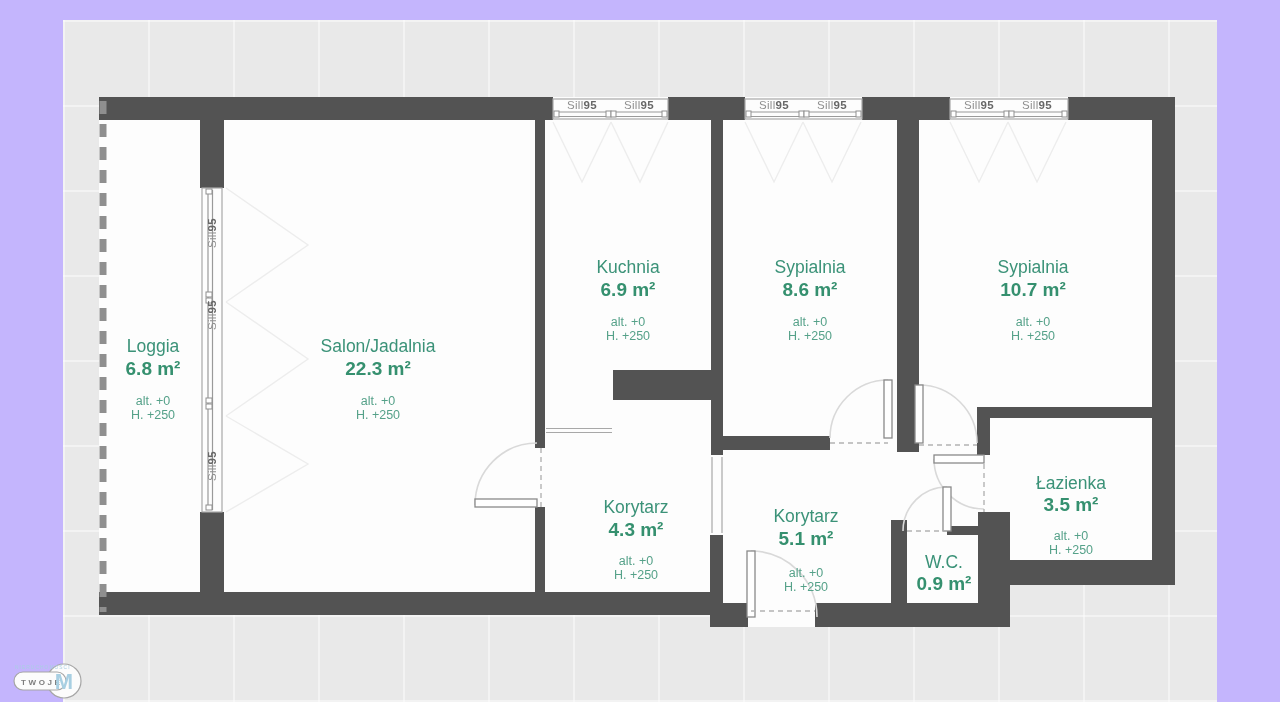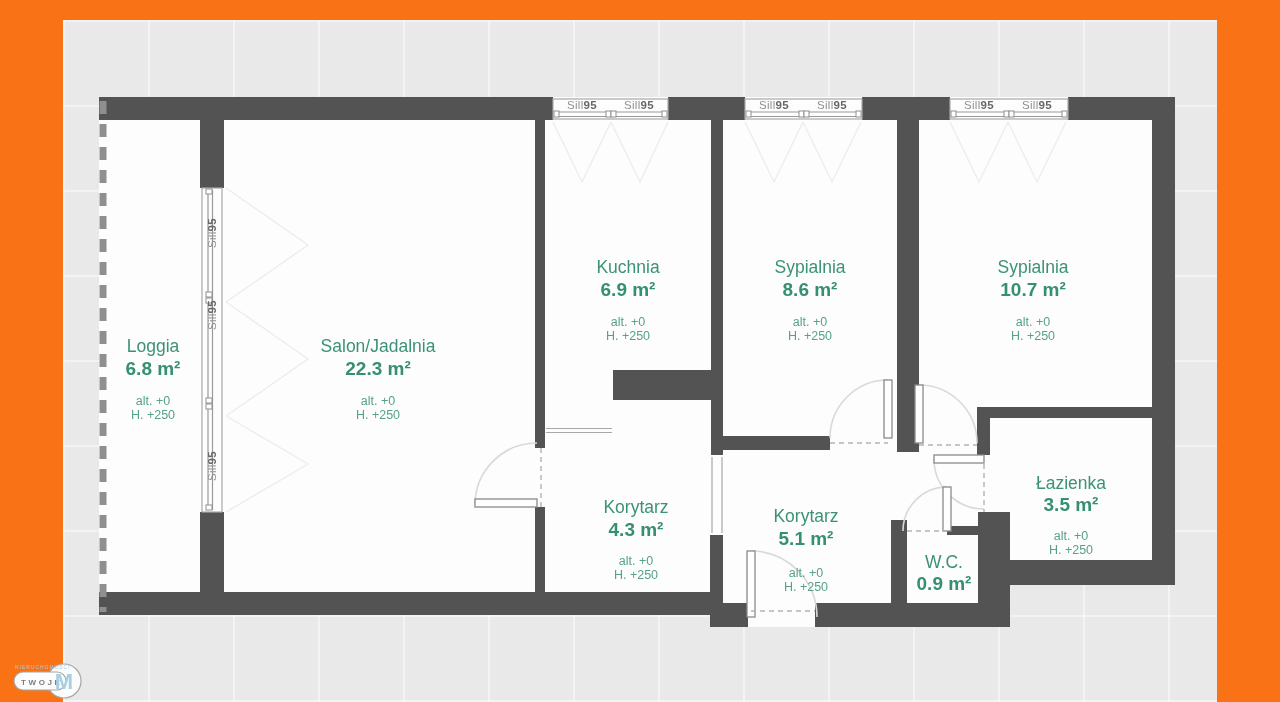--- a/index.html
+++ b/index.html
@@ -1,17 +1,17 @@
 <!DOCTYPE html>
 <html><head>
 <meta charset="utf-8">
 <style>
   html,body{margin:0;padding:0;background:#ffffff;width:1280px;height:702px;overflow:hidden;
     font-family:"Liberation Sans","DejaVu Sans",sans-serif;}
-  .stage{position:relative;width:1280px;height:702px;background:#f97316;}
+  .stage{position:relative;width:1280px;height:702px;background:#c4b5fd;}
   .canvas{position:absolute;left:63px;top:20px;width:1154px;height:682px;background:#e9e9e9;
     background-image:linear-gradient(rgba(255,255,255,.45) 2px,transparent 2px),
                      linear-gradient(90deg,rgba(255,255,255,.45) 2px,transparent 2px);
     background-size:85px 85px;}
   svg{position:absolute;left:0;top:0;}
   .wall{fill:#535353;stroke:none;}
   .floor{fill:#fdfdfd;}
   .arc{fill:none;stroke:#d9d9d9;stroke-width:1.6;}
   .faint{fill:none;stroke:#ededed;stroke-width:1.4;}
   .leaf{fill:#ffffff;stroke:#8a8a8a;stroke-width:1.3;}

